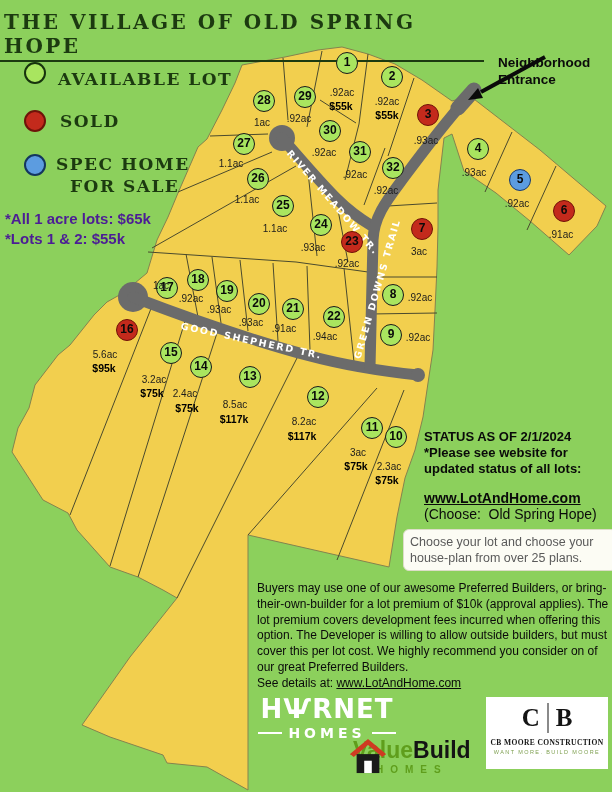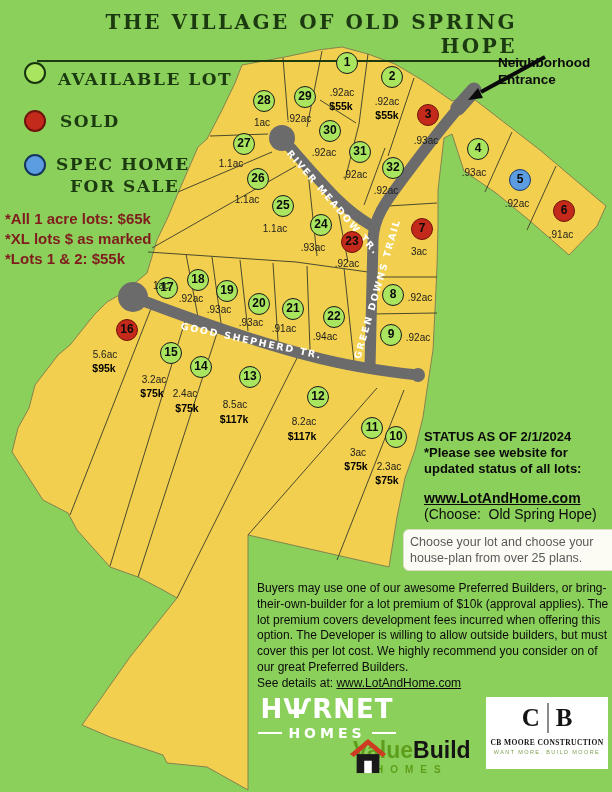--- a/index.html
+++ b/index.html
@@ -1,38 +1,38 @@
 <!DOCTYPE html>
 <html><head>
 <meta charset="utf-8">
 <style>
   html,body{margin:0;padding:0;}
   #page{position:relative;width:612px;height:792px;background:#8cd05c;overflow:hidden;
         font-family:"Liberation Sans",sans-serif;}
   svg{position:absolute;left:0;top:0;}
 
   
-  .title-wrap{position:absolute;left:0;top:10px;width:484px;text-align:right;margin-left:37px;}
+  .title-wrap{position:absolute;left:0;top:10px;width:484px;text-align:left;}
   .title{display:inline-block;font-family:"DejaVu Serif",serif;font-weight:bold;font-size:20px;
          letter-spacing:2.5px;color:#1c3a10;border-bottom:2.5px solid #1c3a10;padding:0 4px 2px 4px;}
 
   
   .legend-dot{position:absolute;width:22px;height:22px;border-radius:50%;border:2px solid #17330d;box-sizing:border-box;}
   .dot-available{left:24px;top:62px;background:#a9e55f;}
   .dot-sold{left:24px;top:110px;background:#c32a1c;border-color:#6e1309;}
   .dot-spec{left:24px;top:154px;background:#5c9ce0;border-color:#14365e;}
   .legend-label{position:absolute;font-family:"DejaVu Serif",serif;font-weight:600;font-size:17px;
                 letter-spacing:1.5px;color:#1c3a10;white-space:nowrap;}
   .lbl-available{left:58px;top:69px;}
   .lbl-sold{left:60px;top:111px;}
   .lbl-spec1{left:56px;top:154px;}
   .lbl-spec2{left:70px;top:176px;}
 
   
-  .notes{position:absolute;left:5px;top:209px;font-weight:bold;font-size:15px;line-height:20px;color:#7f1d1d;}
+  .notes{position:absolute;left:5px;top:209px;font-weight:bold;font-size:15px;line-height:20px;color:#4c1d95;}
   .notes div{white-space:nowrap;}
 
   
   .entrance-label{position:absolute;left:498px;top:54px;font-weight:bold;font-size:13.5px;line-height:17px;color:#0a0a0a;}
 
   
   .road-label{position:absolute;color:#ffffff;font-family:"DejaVu Sans",sans-serif;font-weight:bold;
               font-size:9.5px;letter-spacing:1.8px;white-space:nowrap;transform-origin:0 50%;}
   .rl-good{left:181px;top:320px;transform:rotate(12deg);}
   .rl-river{left:289px;top:146px;transform:rotate(49deg);}
@@ -133,21 +133,20 @@
   <span class="legend-dot dot-available"></span>
   <span class="legend-label lbl-available">AVAILABLE LOT</span>
   <span class="legend-dot dot-sold"></span>
   <span class="legend-label lbl-sold">SOLD</span>
   <span class="legend-dot dot-spec"></span>
   <span class="legend-label lbl-spec1">SPEC HOME</span>
   <span class="legend-label lbl-spec2">FOR SALE</span>
 
   <div class="notes">
     <div>*All 1 acre lots: $65k</div>
-    <div>*XL lots $ as marked</div>
     <div>*Lots 1 &amp; 2: $55k</div>
   </div>
 
   <div class="entrance-label">
     <div>Neighborhood</div>
     <div>Entrance</div>
   </div>
 
   <div class="road-label rl-good">GOOD SHEPHERD TR.</div>
   <div class="road-label rl-river">RIVER MEADOW TR.</div>

